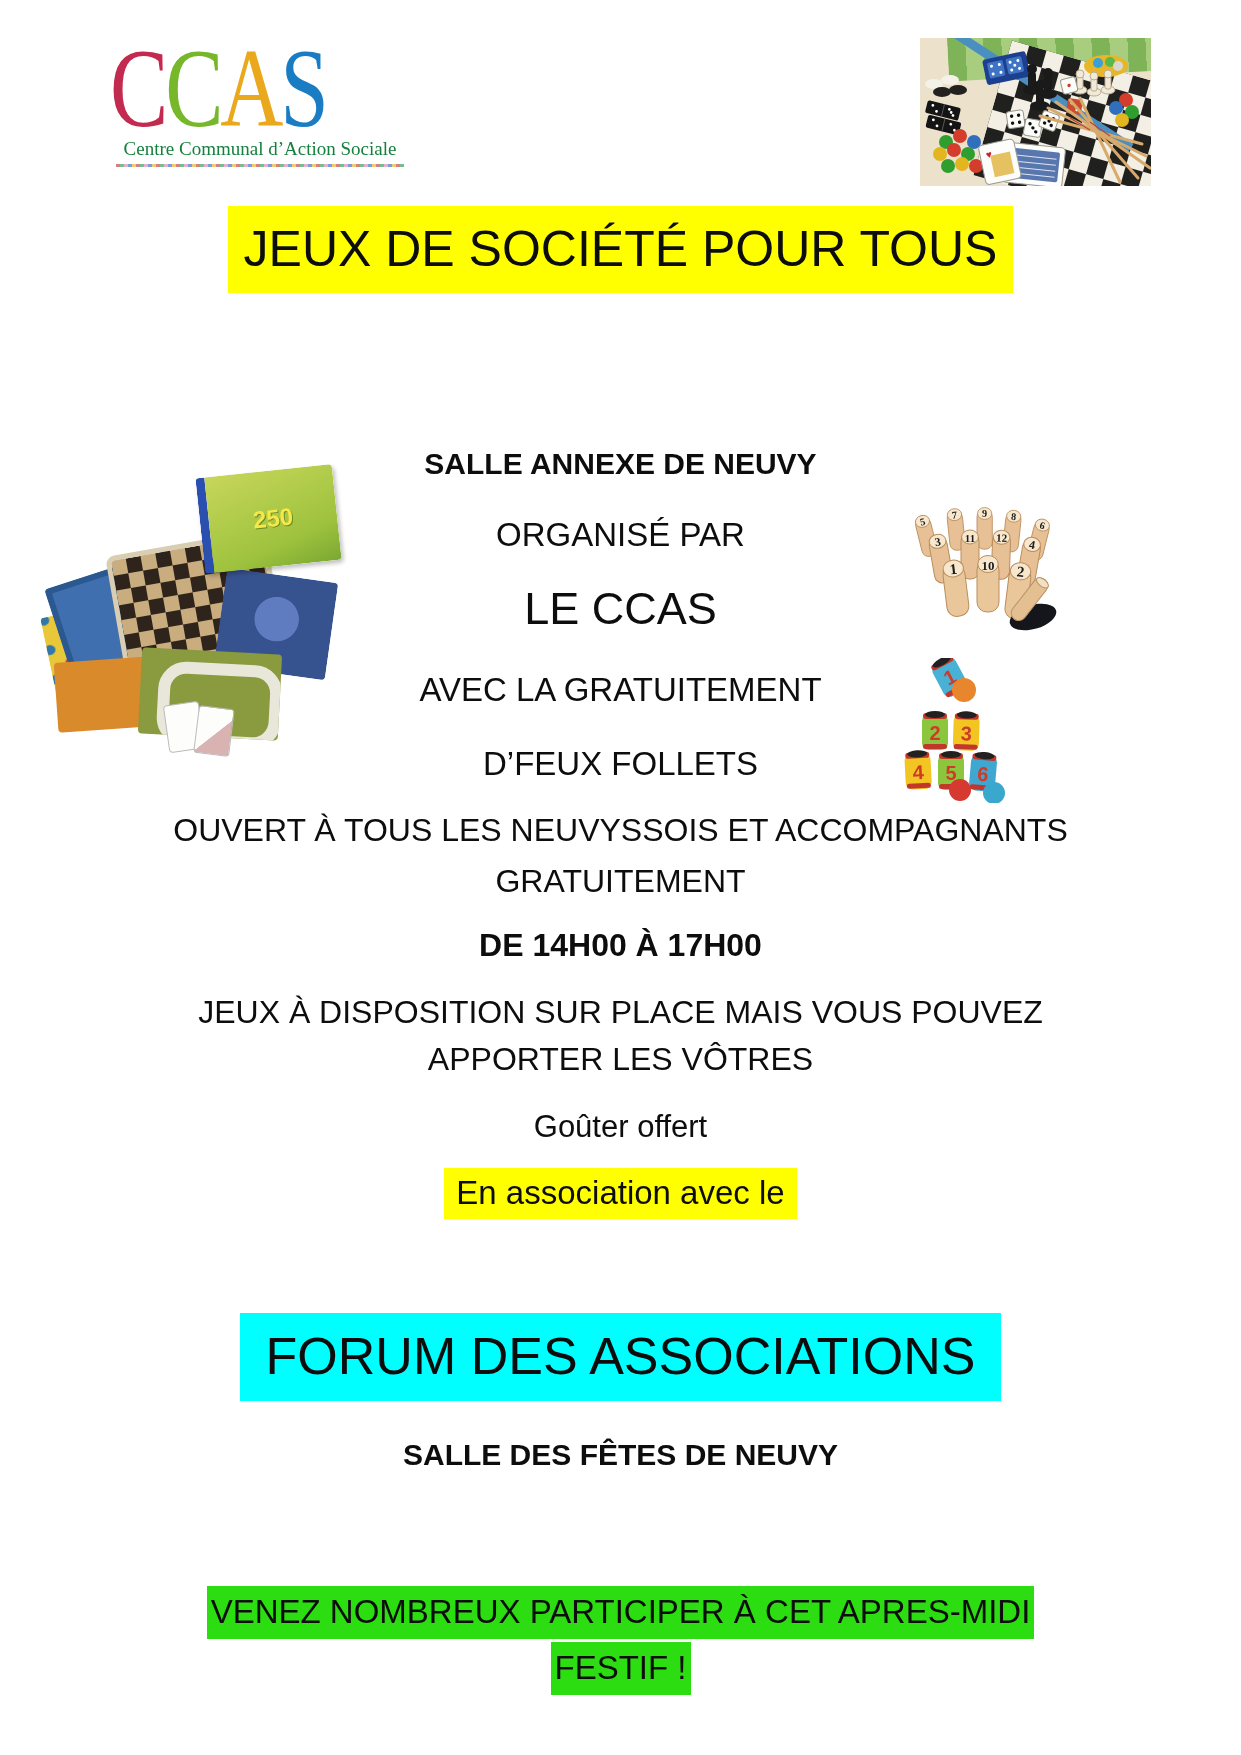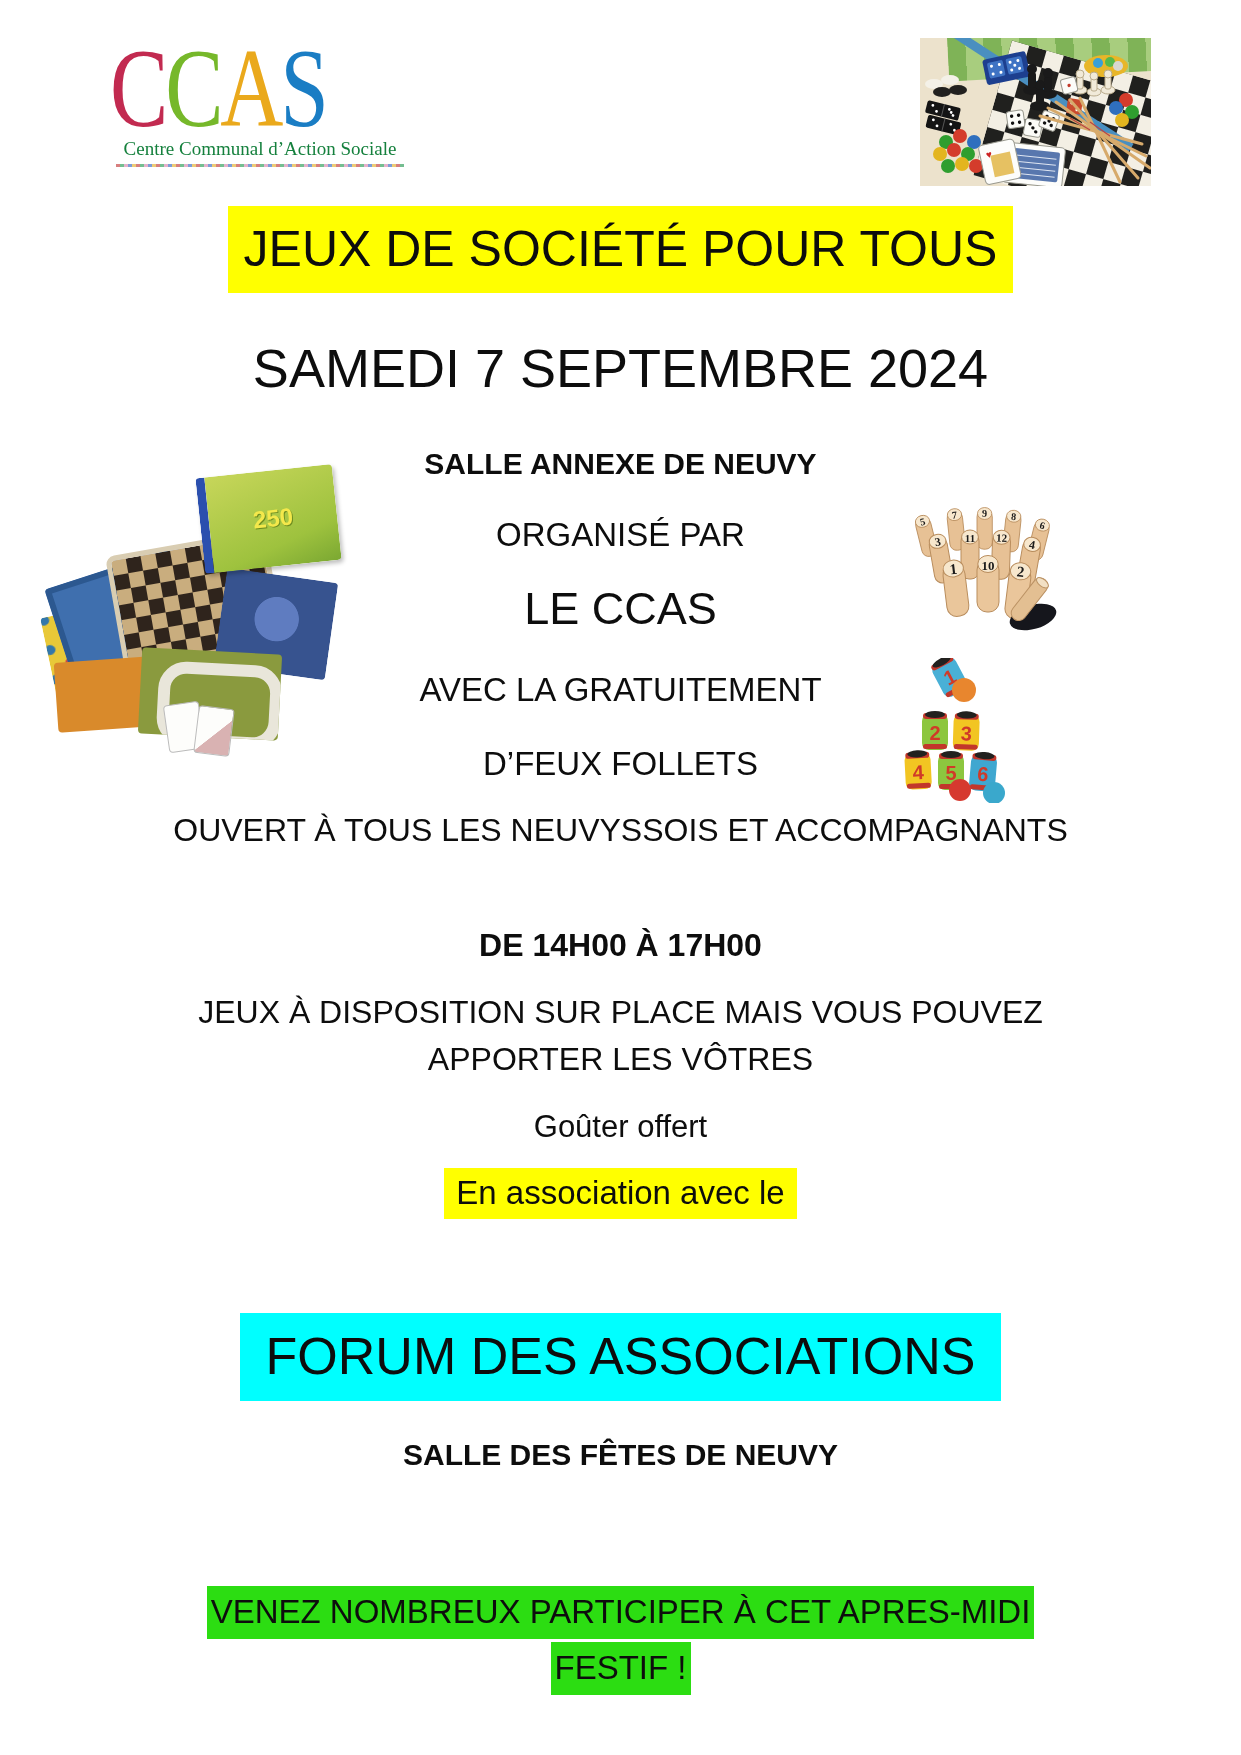--- a/index.html
+++ b/index.html
@@ -293,27 +293,27 @@
       </g>
       <g transform="translate(58,108) rotate(-12)">
         <rect width="36" height="40" rx="4" fill="#fdfdfb" stroke="#9a9a90"></rect>
         <text x="6" y="14" font-size="10" fill="#c22" font-family="Liberation Serif,serif">♥</text>
         <rect x="10" y="12" width="20" height="22" fill="#e0b13c" opacity=".8"></rect>
       </g>
     </svg>
   </div>
 
   <div class="line t-title"><span class="hl hl-yellow">JEUX DE SOCIÉTÉ POUR TOUS</span></div>
-  <div class="line t-date">SAMEDI 7 SEPTEMBRE 2024</div>
   <div class="line t-venue b">SALLE ANNEXE DE NEUVY</div>
   <div class="line t-orgby">ORGANISÉ PAR</div>
   <div class="line t-org">LE CCAS</div>
   <div class="line t-part">AVEC LA GRATUITEMENT</div>
   <div class="line t-feux">D’FEUX FOLLETS</div>
   <div class="line t-open">OUVERT À TOUS LES NEUVYSSOIS ET ACCOMPAGNANTS</div>
+  <div class="line t-free">GRATUITEMENT</div>
   <div class="line t-hours b">DE 14H00 À 17H00</div>
   <div class="line t-bring1">JEUX À DISPOSITION SUR PLACE MAIS VOUS POUVEZ</div>
   <div class="line t-snack">Goûter offert</div>
   <div class="line t-bring2">APPORTER LES VÔTRES</div>
   <div class="line t-assoc"><span class="hl hl-yellow">En association avec le</span></div>
   <div class="line t-forum"><span class="hl hl-cyan">FORUM DES ASSOCIATIONS</span></div>
   <div class="line t-fvenue b">SALLE DES FÊTES DE NEUVY</div>
   <div class="line t-close1"><span class="hl hl-green">VENEZ NOMBREUX PARTICIPER À CET APRES-MIDI</span></div>
   <div class="line t-close2"><span class="hl hl-green">FESTIF !</span></div>
 

